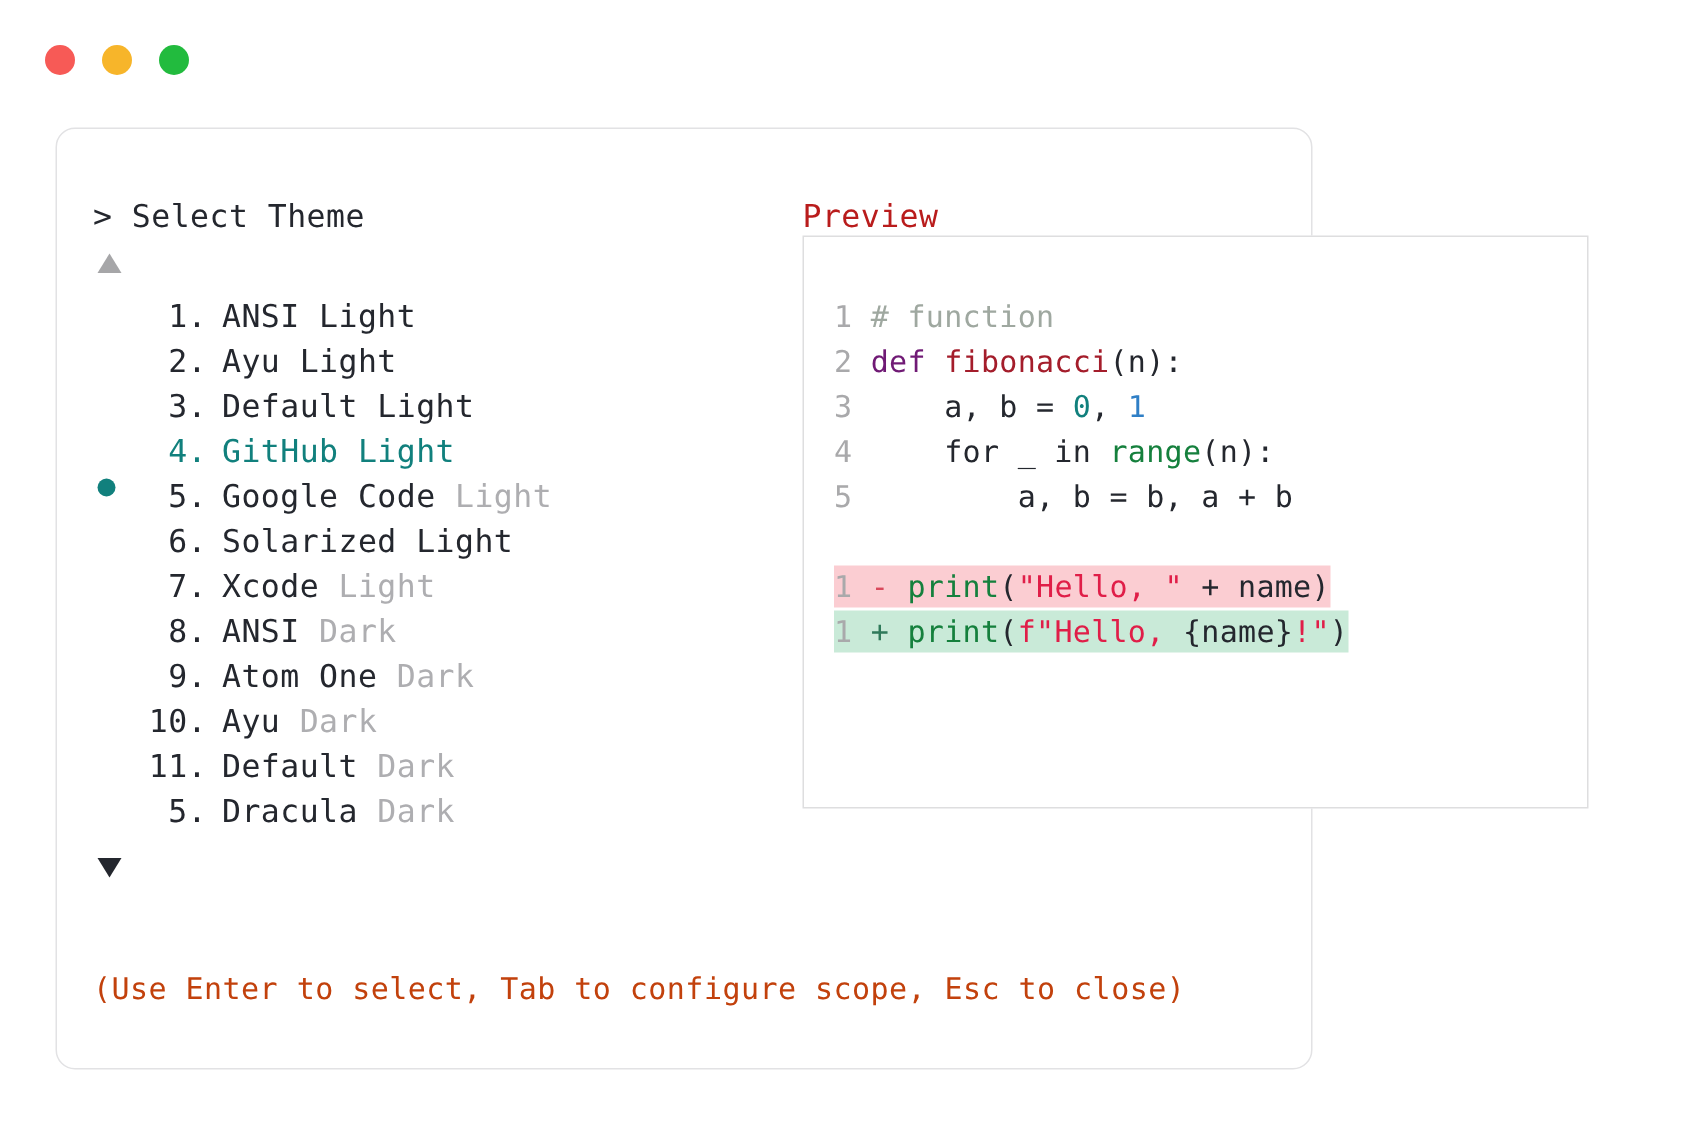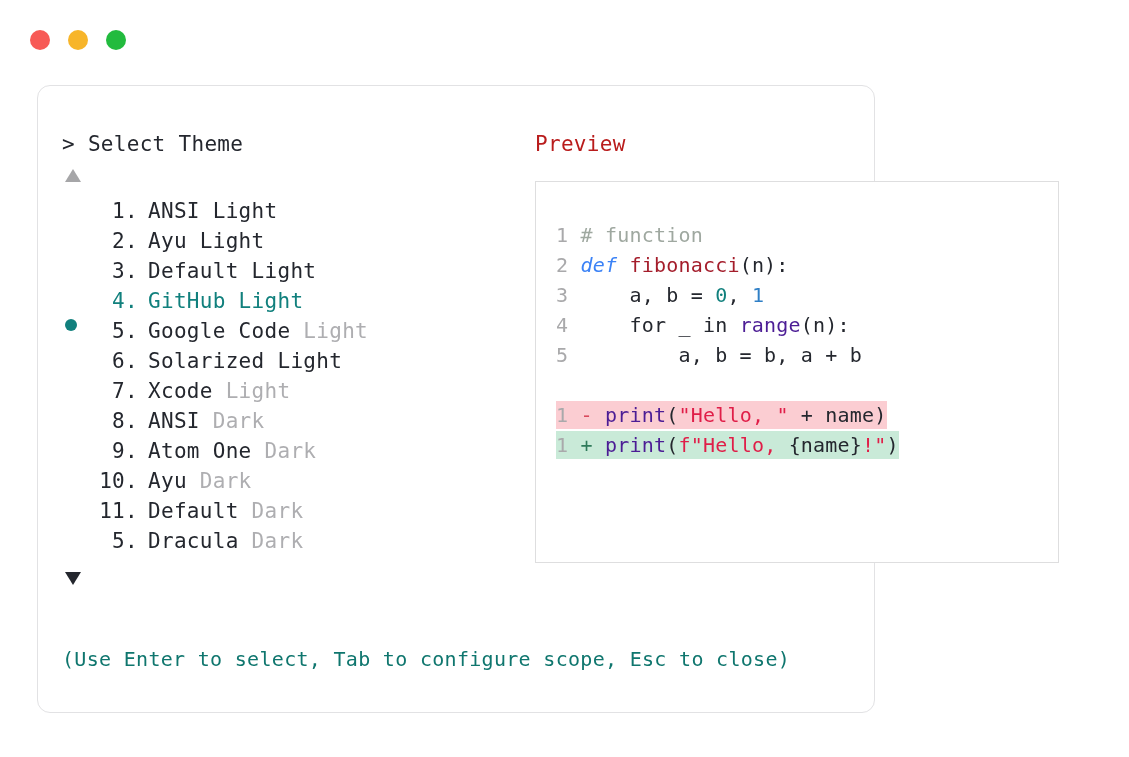--- a/index.html
+++ b/index.html
@@ -131,21 +131,20 @@
     top: 45px;
     width: 530px;
   }
   .preview-label {
     font-size: 21px;
     line-height: 26px;
     color: #b91c1c;
     letter-spacing: 0.3px;
   }
   .preview-box {
-    margin-top: 24px;
     width: 524px;
     height: 382px;
     box-sizing: border-box;
     border: 1px solid #dededf;
     background: #ffffff;
     padding: 38px 0 0 20px;
   }
 
   .code-line {
     font-size: 20px;
@@ -166,39 +165,39 @@
     letter-spacing: 0.2px;
   }
   .diff-line > .hl {
     padding: 2px 0;
   }
   .hl-del { background: #fbcdd2; }
   .hl-add { background: #c9ead8; }
 
   
   .tok-comment { color: #9fa8a0; }
-  .tok-keyword { color: #3b82f6; font-style: italic; }
+  .tok-keyword { color: #701a75; }
   .tok-fname   { color: #a41d2b; }
   .tok-num-teal{ color: #11807d; }
   .tok-num-blue{ color: #2f7fc6; }
-  .tok-builtin { color: #4c1d95; }
+  .tok-builtin { color: #15803d; }
   .tok-string  { color: #e01e48; }
   .tok-plain   { color: #24272e; }
   .tok-sign-del{ color: #d9495c; }
   .tok-sign-add{ color: #2f7a5a; }
 
   
   .footer-hint {
     position: absolute;
     left: 24px;
     top: 560px;
     font-size: 20px;
     line-height: 26px;
     letter-spacing: 0.3px;
-    color: #0f766e;
+    color: #c2410c;
     white-space: pre;
   }
 </style>
 </head>
 <body>
 
 <div class="titlebar">
   <div class="dot dot-red"></div>
   <div class="dot dot-yellow"></div>
   <div class="dot dot-green"></div>

